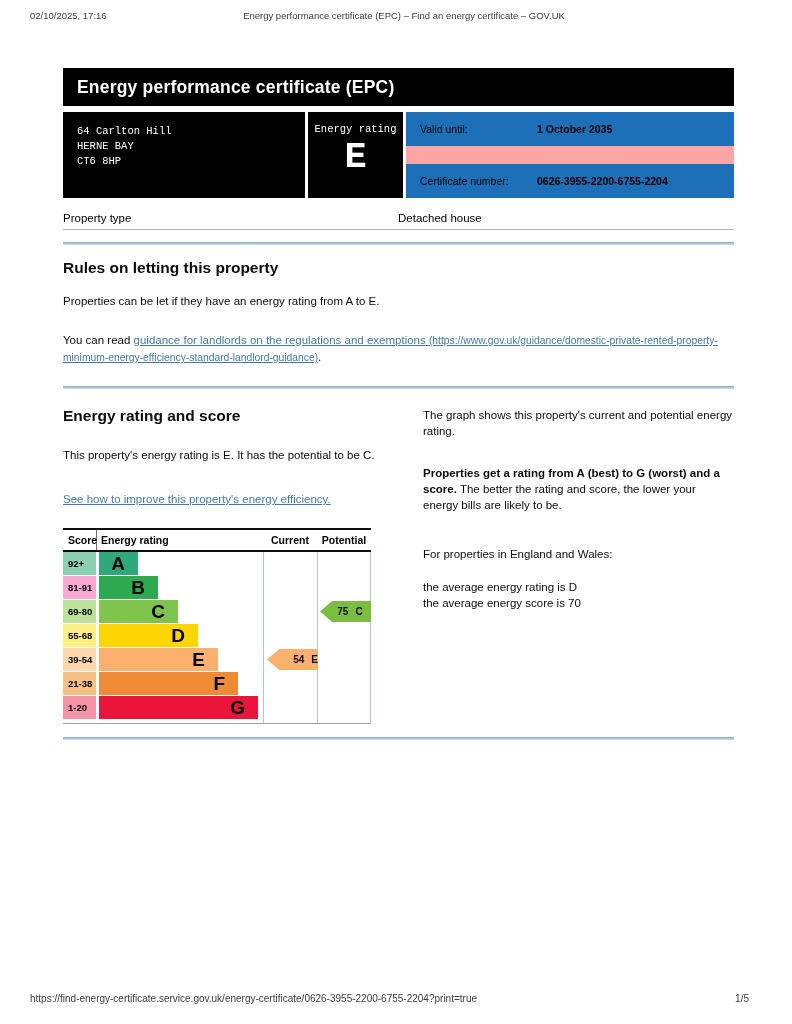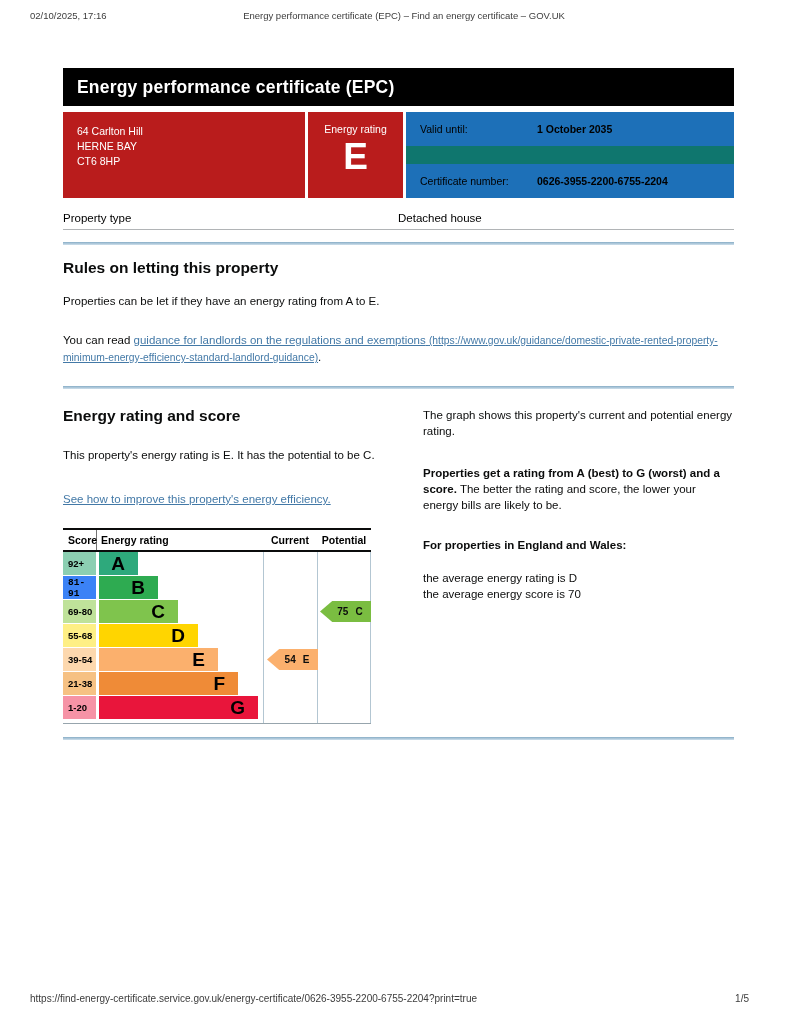--- a/index.html
+++ b/index.html
@@ -17,26 +17,26 @@
   .footer-page { float:right; }
 
   .page { position:absolute; left:63px; top:68px; width:671px; }
 
   
   .banner { background:#000000; height:38px; display:flex; align-items:center; padding-left:14px; }
   .banner-title { color:#ffffff; font-size:17.5px; font-weight:bold; letter-spacing:.2px; }
 
   
   .summary { margin-top:6px; height:86px; display:flex; gap:3px; }
-  .summary .panel { background:#b91c1c; color:#ffffff; }
+  .summary .panel { background:#000000; color:#ffffff;font-family:Liberation Mono, monospace; }
   .panel-address { width:242px; padding:12px 14px; font-size:10.5px; line-height:1.45; white-space:pre-line; }
   .panel-rating { width:95px; display:flex; flex-direction:column; align-items:center; padding-top:11px; }
   .rating-label { font-size:10.5px; }
   .rating-letter { font-size:37px; font-weight:bold; line-height:1.1; margin-top:2px; }
-  .panel-details { flex:1; display:flex; flex-direction:column; gap:18px; background:#0f766e; }
+  .panel-details { flex:1; display:flex; flex-direction:column; gap:18px; background:#fca5a5; }
   .detail-row { background:#1d70b8; flex:1; display:flex; align-items:center; }
   .detail-label { font-size:10.5px; width:117px; margin-left:14px; }
   .detail-value { font-size:10.5px; font-weight:bold; }
 
   
   .prop-table { margin-top:8px; font-size:11.5px; }
   .prop-row { display:flex; height:24px; align-items:center; border-bottom:1px solid #b1b4b6; }
   .prop-label { width:335px; }
 
   .rule { height:3px; border:0; background:linear-gradient(to bottom,#88adc6,#cfe0ec); }
@@ -52,21 +52,21 @@
   .link-url { font-size:10.3px; }
 
   .columns { margin-top:18px; display:flex; }
   .col-left { width:340px; }
   .col-right { width:311px; margin-left:20px; }
   .col-left h2.section-h { margin-top:0; }
   .col-left .lead-para { margin-top:22px; width:335px; }
   .improve-link { display:inline-block; margin-top:28px; font-size:11.5px; line-height:16px; width:320px; }
   .col-right p { margin-top:0; }
   .col-right .rp2 { margin-top:26px; }
-  .col-right .rp3 { margin-top:24px;font-weight:bold; }
+  .col-right .rp3 { margin-top:33px; }
   .col-right .rp4 { margin-top:17px; white-space:pre-line; }
 
   
   .chart { position:relative; margin-top:21px; width:308px; height:196px; }
   .chart-header { display:flex; height:24px; border-top:2px solid #0b0c0c; border-bottom:2px solid #0b0c0c; align-items:center; font-size:10.5px; font-weight:bold; }
   .ch-score { width:34px; padding-left:5px; border-right:1px solid #737373; height:100%; display:flex; align-items:center; }
   .ch-rating { flex:1; padding-left:4px; }
   .ch-current, .ch-potential { width:54px; text-align:center; }
   .chart-rows { position:relative; }
   .band-row { display:flex; height:24px; }
@@ -138,21 +138,21 @@
           <span class="ch-rating">Energy rating</span>
           <span class="ch-current">Current</span>
           <span class="ch-potential">Potential</span>
         </div>
         <div class="chart-rows" id="chart-rows">
             <div class="band-row">
               <div class="band-score" style="background: rgb(140, 207, 178);">92+</div>
               <div class="band-bar" style="background: rgb(46, 169, 124); width: 39px;">A</div>
             </div>
             <div class="band-row">
-              <div class="band-score" style="background: #3b82f6; font-family: Liberation Mono, monospace;">81-91</div>
+              <div class="band-score" style="background: #f9a8d4;">81-91</div>
               <div class="band-bar" style="background: rgb(46, 171, 81); width: 59px;">B</div>
             </div>
             <div class="band-row">
               <div class="band-score" style="background: rgb(191, 226, 154);">69-80</div>
               <div class="band-bar" style="background: rgb(127, 196, 77); width: 79px;">C</div>
             </div>
             <div class="band-row">
               <div class="band-score" style="background: rgb(254, 239, 133);">55-68</div>
               <div class="band-bar" style="background: rgb(255, 213, 0); width: 99px;">D</div>
             </div>
@@ -166,21 +166,21 @@
             </div>
             <div class="band-row">
               <div class="band-score" style="background: rgb(246, 147, 166);">1-20</div>
               <div class="band-bar" style="background: rgb(233, 21, 59); width: 159px;">G</div>
             </div>
           </div>
         <div class="vline vl-1"></div>
         <div class="vline vl-2"></div>
         <div class="vline vl-3"></div>
         <div class="chart-bottom"></div>
-        <div class="arrow" id="arrow-current" style="top: 121px; left: 204px; background: rgb(251, 176, 109);">
+        <div class="arrow" id="arrow-current" style="top: 121px; left: 204px; background: rgb(251, 176, 109); justify-content: flex-end;">
             <span>54</span>
             <span>E</span>
           </div>
         <div class="arrow" id="arrow-potential" style="top: 73px; left: 257px; background: rgb(122, 189, 65);">
             <span>75</span>
             <span>C</span>
           </div>
       </div>
     </div>
 

